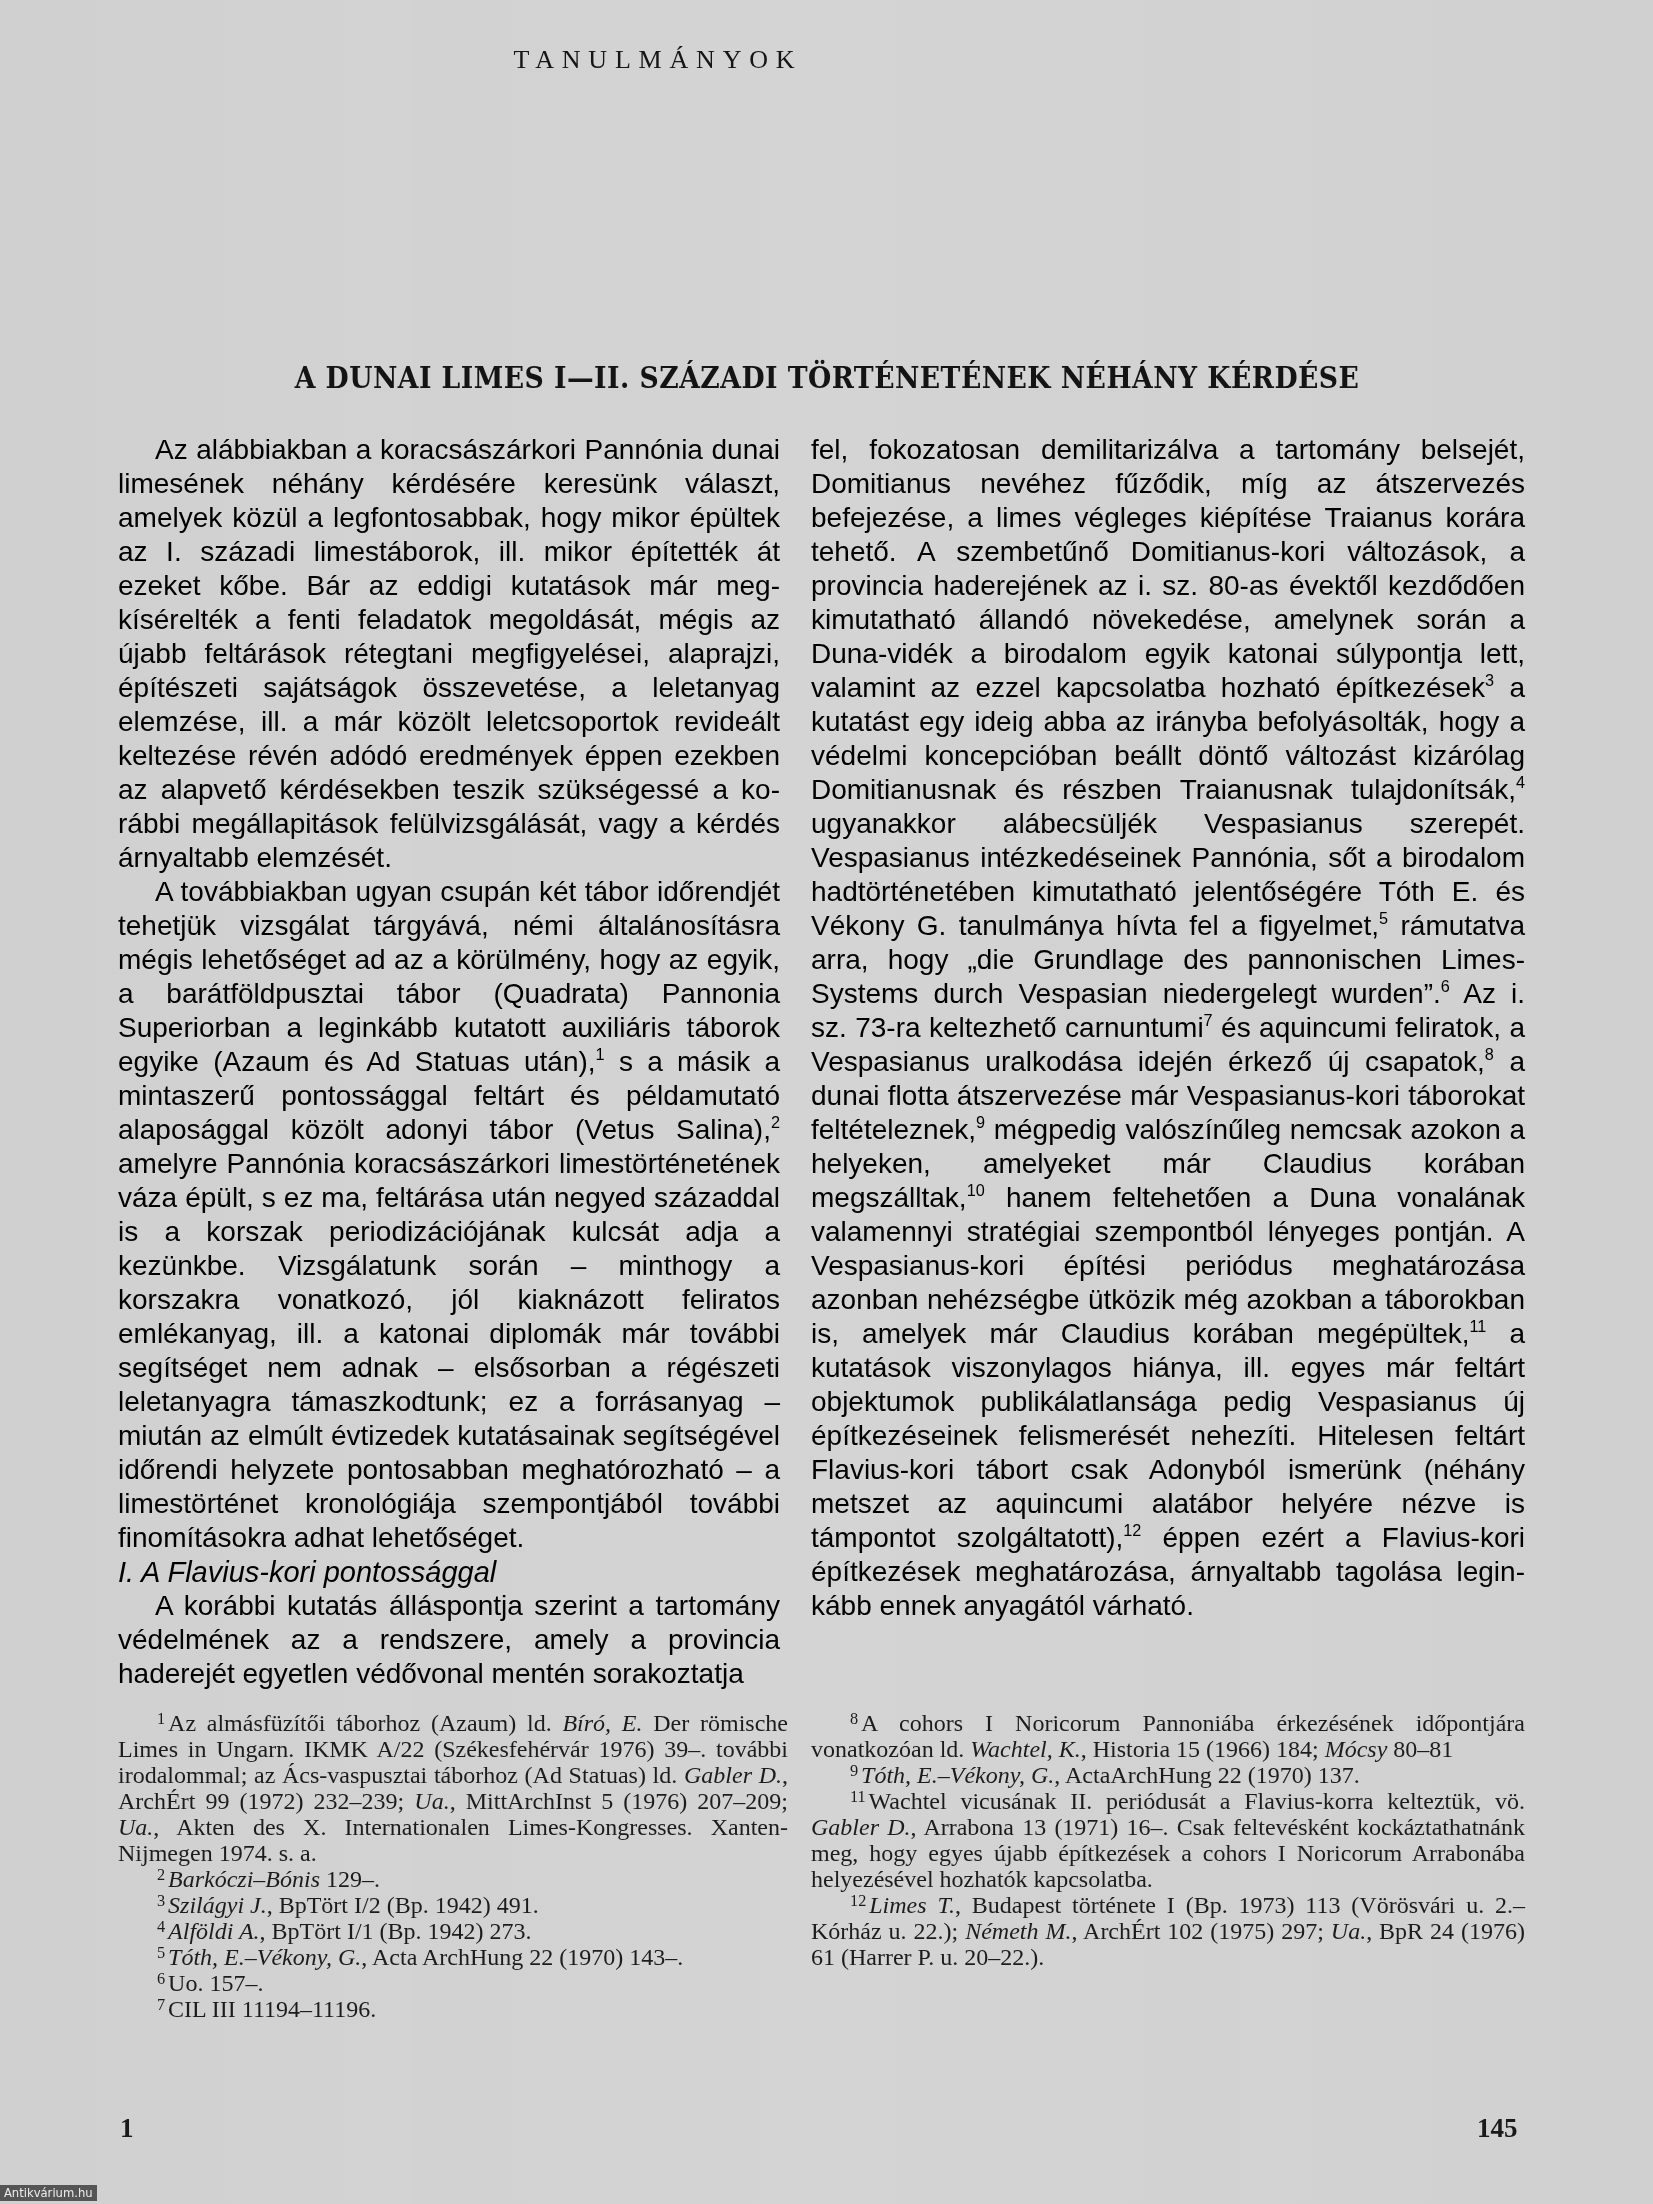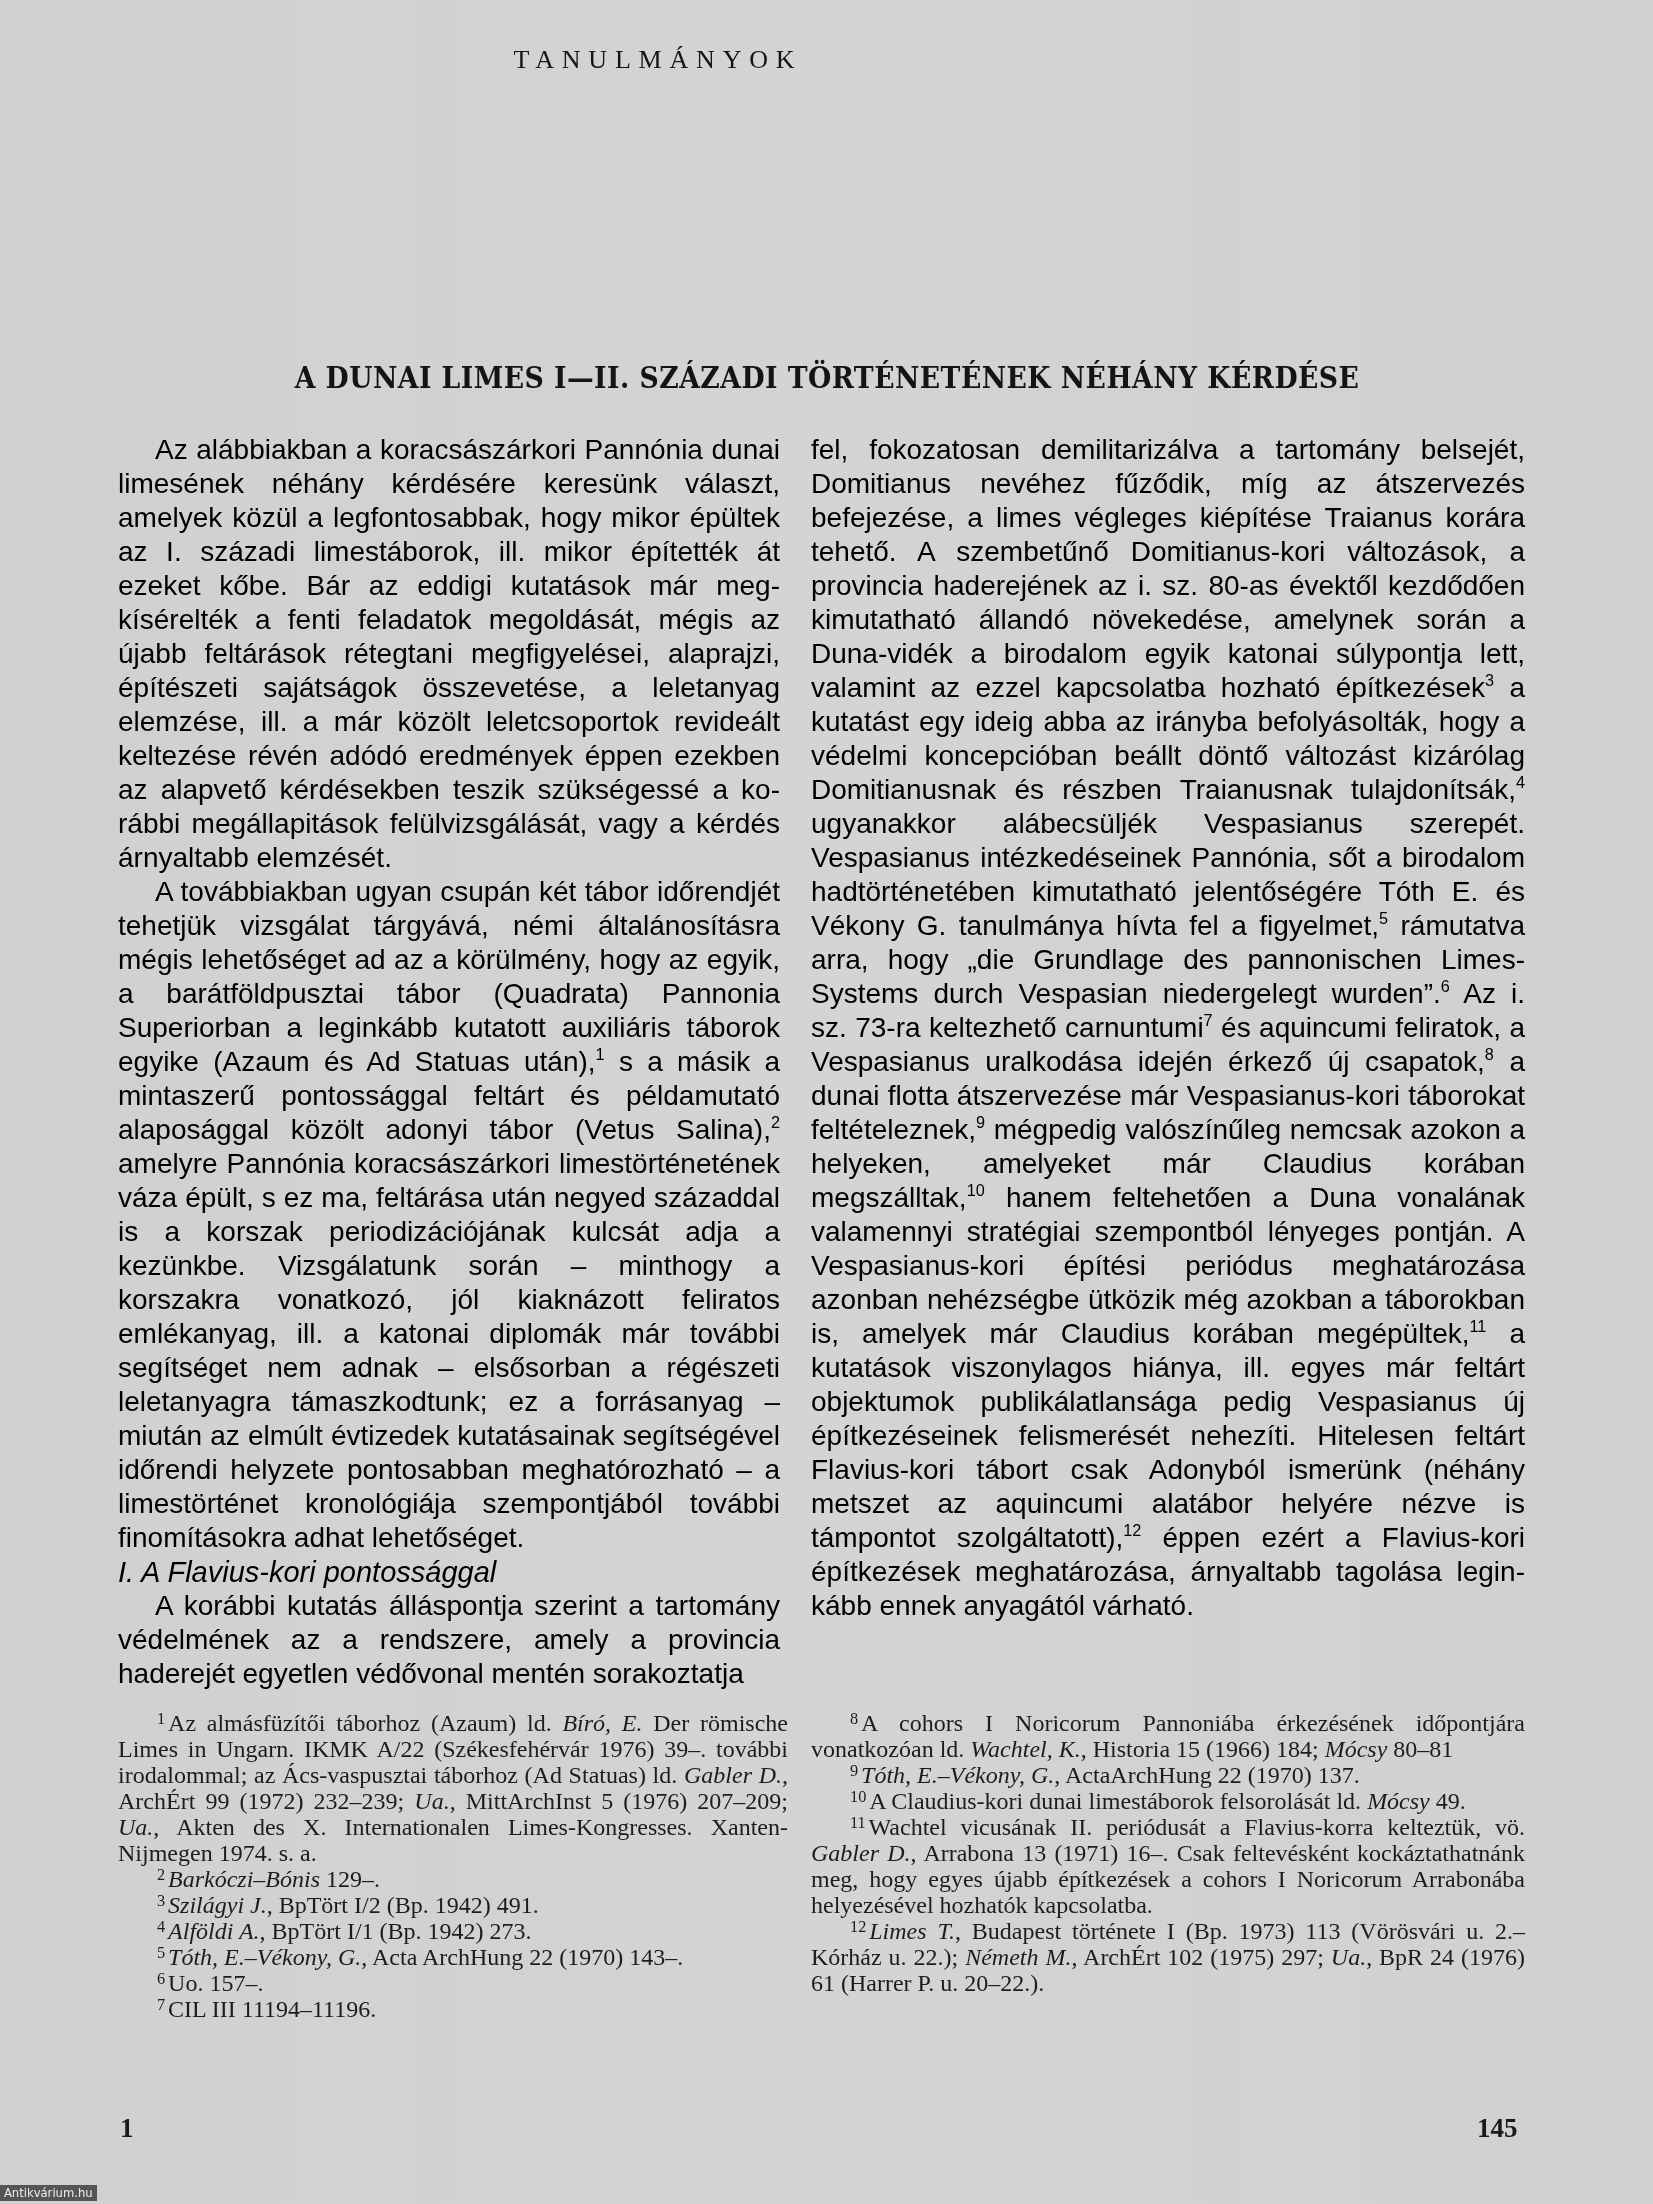--- a/index.html
+++ b/index.html
@@ -71,21 +71,20 @@
     <p class="fn"><span class="n">2</span><i>Barkóczi–Bónis</i><span> 129–.</span></p>
     <p class="fn"><span class="n">3</span><i>Szilágyi J.</i><span>, BpTört I/2 (Bp. 1942) 491.</span></p>
     <p class="fn"><span class="n">4</span><i>Alföldi A.</i><span>, BpTört I/1 (Bp. 1942) 273.</span></p>
     <p class="fn"><span class="n">5</span><i>Tóth, E.–Vékony, G.</i><span>, Acta ArchHung 22 (1970) 143–.</span></p>
     <p class="fn"><span class="n">6</span><span>Uo. 157–.</span></p>
     <p class="fn"><span class="n">7</span><span>CIL III 11194–11196.</span></p>
   </div>
 <div class="notes" id="notes-right">
     <p class="fn"><span class="n">8</span><span>A cohors I Noricorum Pannoniába érkezésének idő­pontjára vonatkozóan ld. </span><i>Wachtel, K.</i><span>, Historia 15 (1966) 184; </span><i>Mócsy</i><span> 80–81</span></p>
     <p class="fn"><span class="n">9</span><i>Tóth, E.–Vékony, G.</i><span>, ActaArchHung 22 (1970) 137.</span></p>
-    <p class="fn"><span class="n">10</span><span>A Claudius-kori dunai limestáborok felsorolását ld. </span><i>Mócsy</i><span> 49.</span></p>
     <p class="fn"><span class="n">11</span><span>Wachtel vicusának II. periódusát a Flavius-korra kelteztük, vö. </span><i>Gabler D.</i><span>, Arrabona 13 (1971) 16–. Csak feltevésként kockáztathatnánk meg, hogy egyes újabb építkezések a cohors I Noricorum Arrabonába helyezésével hozhatók kapcsolatba.</span></p>
     <p class="fn"><span class="n">12</span><i>Limes T.</i><span>, Budapest története I (Bp. 1973) 113 (Vörösvári u. 2.–Kórház u. 22.); </span><i>Németh M.</i><span>, ArchÉrt 102 (1975) 297; </span><i>Ua.</i><span>, BpR 24 (1976) 61 (Harrer P. u. 20–22.).</span></p>
   </div>
 
 <div class="page-left">1</div>
 <div class="page-right">145</div>
 <div class="watermark">Antikvárium.hu</div>
 
 
 </body></html>

